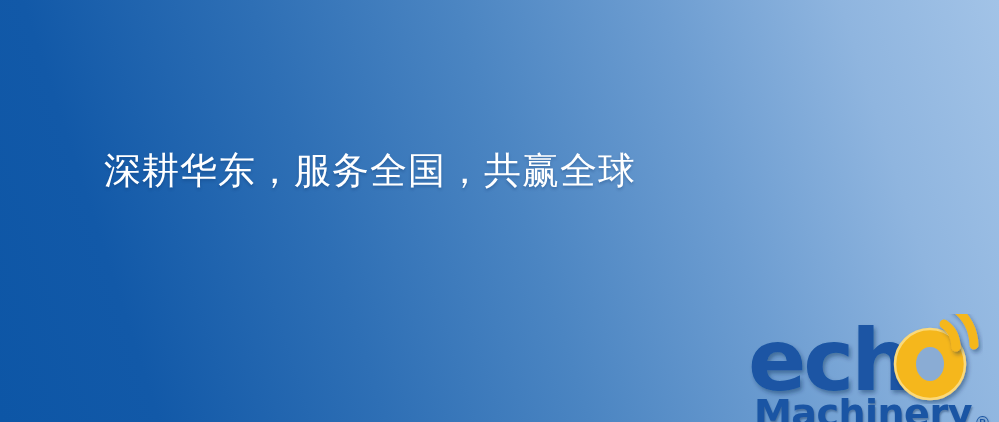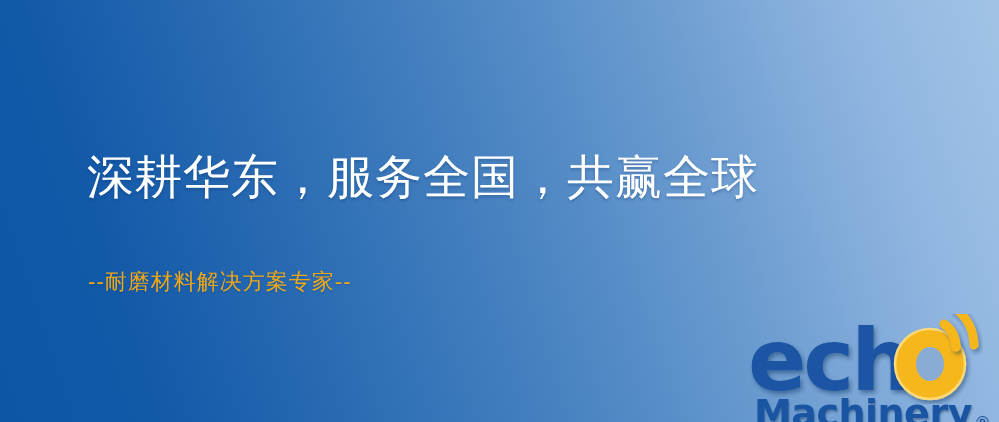--- a/index.html
+++ b/index.html
@@ -21,25 +21,25 @@
         #2e6fb5 34%,
         #4b85c2 52%,
         #6d9dd1 70%,
         #8fb5df 86%,
         #a2c3e7 100%);
   }
 
   
   .headline {
     position: absolute;
-    left: 87px;
+    left: 104px;
     top: 152px;
     color: #ffffff;
     font-family: "DejaVu Serif", "Liberation Serif", serif;
-    font-size: 47px;
+    font-size: 37px;
     line-height: 1.05;
     letter-spacing: 1px;
     white-space: nowrap;
     text-shadow: 0 2px 3px rgba(0, 40, 90, 0.28);
   }
 
   
   .subtitle {
     position: absolute;
     left: 88px;
@@ -99,21 +99,20 @@
     text-shadow: 1px 1px 2px rgba(10, 40, 80, 0.3);
   }
 </style>
 </head>
 <body>
 
 <div id="banner">
 
   <div class="headline">深耕华东，服务全国，共赢全球</div>
 
-  <div class="subtitle">--耐磨材料解决方案专家--</div>
 
   <div class="logo">
 
     <svg class="logo-mark" viewBox="0 0 251 90" xmlns="http://www.w3.org/2000/svg">
       <defs>
         <filter id="logoShadow" x="-20%" y="-20%" width="150%" height="150%">
           <feDropShadow dx="2" dy="3" stdDeviation="2.2" flood-color="#0a2850" flood-opacity="0.42"></feDropShadow>
         </filter>
       </defs>
 

